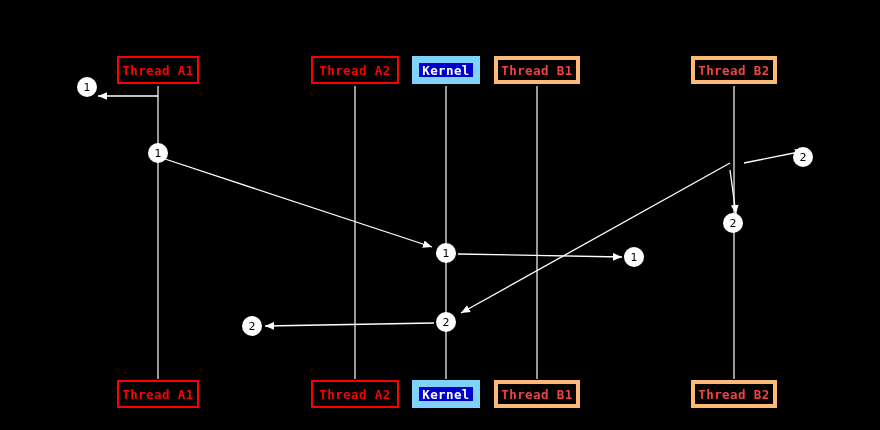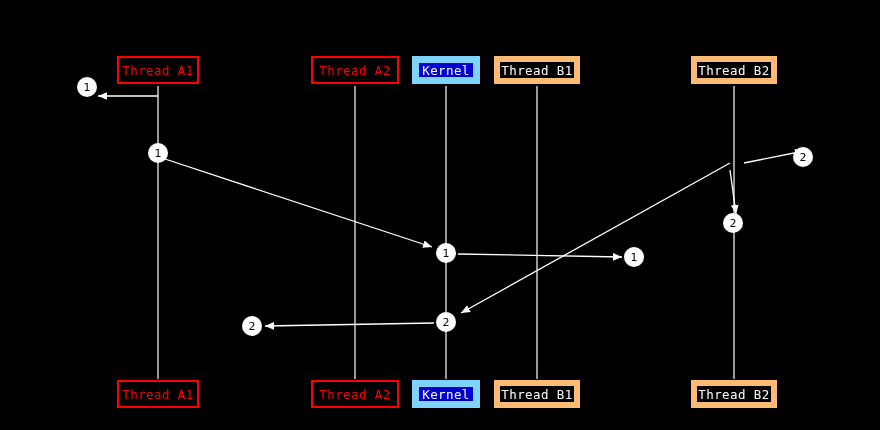--- a/index.html
+++ b/index.html
@@ -26,28 +26,29 @@
     box-sizing: border-box;
     display: flex;
     align-items: center;
     justify-content: center;
     font-family: "DejaVu Sans Mono", "Liberation Mono", monospace;
     font-size: 12.5px;
     letter-spacing: 0.4px;
     white-space: nowrap;
     height: 28px;
     background: #000000;
+    font-weight: bold;
   }
   .node.thread-a {
     border: 2px solid #ff0000;
     color: #ff0000;
   }
   .node.thread-b {
-    border: 6px solid #fdba74;
-    color: #ffffff;
+    border: 4px solid #fdba74;
+    color: #ef4444;
   }
   .node.kernel {
     border: 7px solid #7dd3fc;
     background: #0000cc;
     color: #ffffff;
   }
   .badge {
     position: absolute;
     width: 20px;
     height: 20px;

